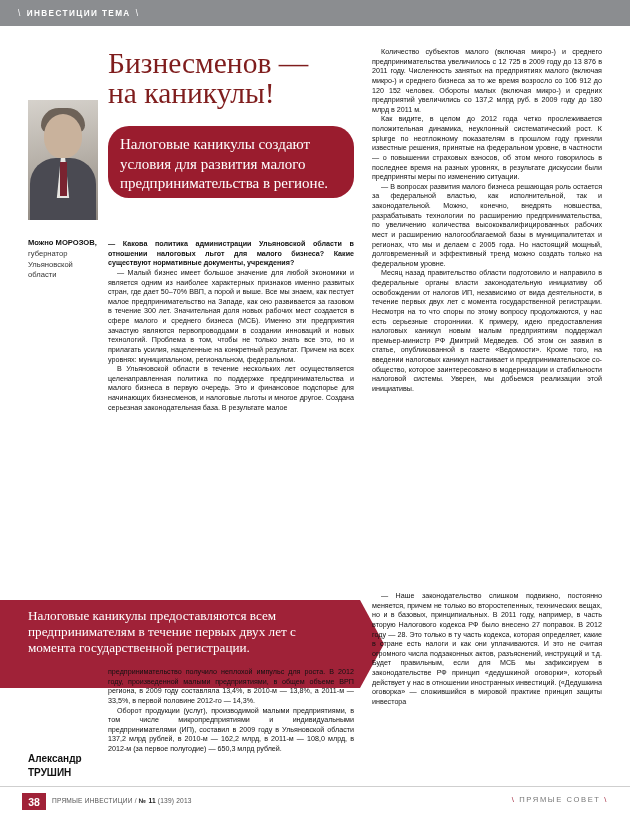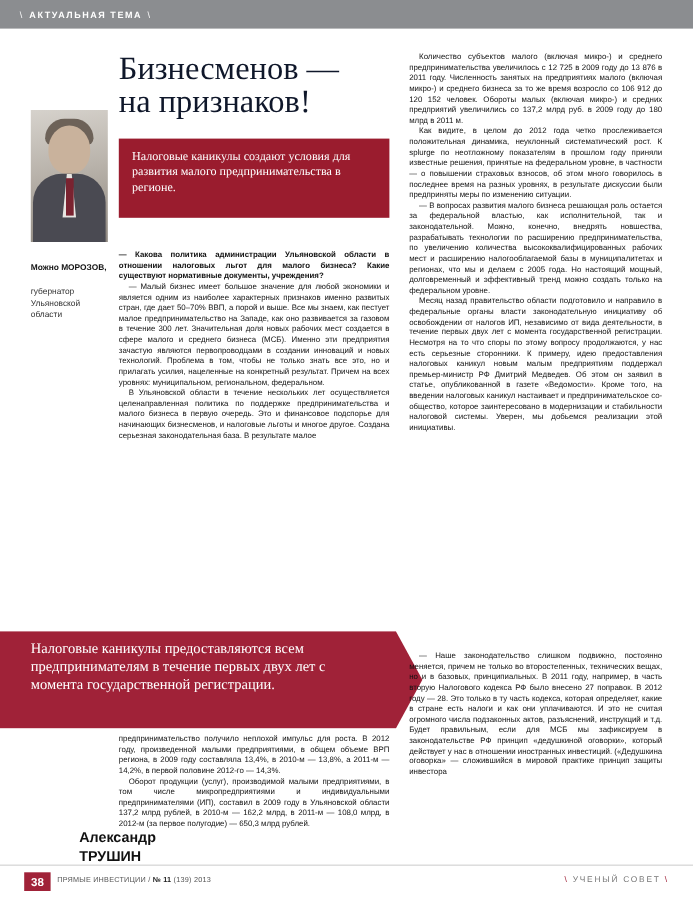--- a/index.html
+++ b/index.html
@@ -38,36 +38,37 @@
   .topbar-inner .chev2 { margin-left: 5px; font-weight: normal; }
 
   
   .headline {
     position: absolute;
     left: 108px; top: 48px;
     width: 262px;
     font-family: "Liberation Serif", serif;
     font-size: 29.5px;
     line-height: 1.02;
-    color: #0f172a;
+    color: #7f1d1d;
     font-weight: normal;
   }
   .headline .l2 { display: block; }
 
   
   .lede {
     position: absolute;
     left: 108px; top: 126px;
     width: 246px; height: 72px;
     background: #9a1c2e;
     color: #ffffff;
     padding: 9px 12px 0 12px;
     font-family: "Liberation Serif", serif;
-    font-size: 11px;
+    font-size: 15px;
     line-height: 1.30;
+    border-radius: 21px;
   }
 
   
   .portrait {
     position: absolute;
     left: 28px; top: 100px;
     width: 70px; height: 120px;
     background: linear-gradient(170deg,#d6d2cc 0%, #b9b3ab 45%, #8e877f 100%);
     overflow: hidden;
   }
@@ -103,57 +104,56 @@
   .byline {
     position: absolute;
     left: 28px; top: 238px;
     width: 72px;
     font-family: "Liberation Sans", sans-serif;
     font-size: 7.6px;
     line-height: 1.42;
     color: #111;
   }
   .byline .nm { font-weight: bold; }
-  .byline .role { color: #333; margin-top: 11px; }
+  .byline .role { color: #333; }
 
   .byline2 {
     position: absolute;
     left: 28px; top: 752px;
     width: 78px;
     font-family: "Liberation Sans", sans-serif;
-    font-size: 13px;
+    font-size: 10px;
     line-height: 1.42;
     color: #111;
     font-weight: bold;
-    margin-left: 44px;
   }
 
   
   .col {
     position: absolute;
     font-family: "Liberation Sans", sans-serif;
     font-size: 7.15px;
     line-height: 1.345;
     color: #111;
     text-align: justify;
   }
   .col p { margin: 0 0 0 0; text-indent: 9px; }
   .col p.noind { text-indent: 0; }
   .col p.q { text-indent: 0; font-weight: bold; }
   .col p.dash { text-indent: 9px; }
 
-  #col-left-top { left: 108px; top: 228px; width: 246px; height: 330px; }
+  #col-left-top { left: 108px; top: 240px; width: 246px; height: 330px; }
   #col-right-top { left: 372px; top: 48px; width: 230px; height: 530px; }
   #col-left-bottom { left: 108px; top: 668px; width: 246px; height: 130px; }
   #col-right-bottom { left: 372px; top: 592px; width: 230px; height: 215px; }
 
   
   .pullwrap {
     position: absolute;
-    left: 0; top: 574px;
+    left: 0; top: 600px;
     width: 372px; height: 88px;
   }
   .pullbar {
     position: absolute; left: 0; top: 0;
     width: 360px; height: 88px;
     background: #a02238;
   }
   .pullbar:after {
     content: "";
     position: absolute; right: -24px; top: 0;
@@ -209,28 +209,28 @@
   .footer-right .chev { color: #a02238; }
 </style>
 </head>
 <body>
 
 <div class="page">
 
   <div class="topbar">
     <div class="topbar-inner">
       <span class="chev">\</span>
-      <span>АКТУАЛЬНАЯ ТЕМА</span>
+      <span>ИНВЕСТИЦИИ ТЕМА</span>
       <span class="chev2">\</span>
     </div>
   </div>
 
   <div class="headline">
     <span>Бизнесменов —</span>
-    <span class="l2">на признаков!</span>
+    <span class="l2">на каникулы!</span>
   </div>
 
   <div class="lede">Налоговые каникулы созда­ют условия для развития малого предпринимательства в регионе.</div>
 
   <div class="portrait">
     <div class="hair"></div>
     <div class="face"></div>
     <div class="body"></div>
     <div class="shirt"></div>
     <div class="tie"></div>
@@ -255,35 +255,35 @@
     <p class="dash">— В вопросах развития малого бизнеса решающая роль остается за федеральной властью, как исполни­тельной, так и законодательной. Можно, конечно, вне­дрять новшества, разрабатывать технологии по расши­рению предпринимательства, по увеличению количества высококвалифицированных рабочих мест и расширению на­логооблагаемой базы в муниципалитетах и регионах, что мы и делаем с 2005 года. Но настоящий мощный, долго­временный и эффективный тренд можно создать только на федеральном уровне.</p>
     <p>Месяц назад правительство области подготовило и на­правило в федеральные органы власти законодательную инициативу об освобождении от налогов ИП, независимо от вида деятельности, в течение первых двух лет с момен­та государственной регистрации. Несмотря на то что спо­ры по этому вопросу продолжаются, у нас есть серьезные сторонники. К примеру, идею предоставления налоговых каникул новым малым предприятиям поддержал премьер-министр РФ Дмитрий Медведев. Об этом он заявил в статье, опубликованной в газете «Ве­домости». Кроме того, на введении налоговых каникул настаивает и предпринимательское со­общество, которое заинтересовано в модерни­зации и стабильности налоговой системы. Уве­рен, мы добьемся реализации этой инициативы.</p>
   </div>
 
   <div class="pullwrap">
     <div class="pullbar"></div>
     <div class="pulltext">Налоговые каникулы  предоставляют­ся всем предпринимателям в течение первых двух лет с момента государ­ственной регистрации.</div>
   </div>
 
   <div class="col" id="col-left-bottom">
-    <p class="noind">предпринимательство получило неплохой импульс для роста. В 2012 году, произведенной малыми предпри­ятиями, в общем объеме ВРП региона, в 2009 году со­ставляла 13,4%, в 2010-м — 13,8%, а 2011-м — 14,2%, в первой половине 2012-го — 14,3%.</p>
+    <p class="noind">предпринимательство получило неплохой импульс для роста. В 2012 году, произведенной малыми предпри­ятиями, в общем объеме ВРП региона, в 2009 году со­ставляла 13,4%, в 2010-м — 13,8%, а 2011-м — 33,5%, в первой половине 2012-го — 14,3%.</p>
     <p>Оборот продукции (услуг), производимой малыми предприятиями, в том числе микропредприятиями и индивидуальными предпринимателями (ИП), составил в 2009 году в Ульяновской области 137,2 млрд рублей, в 2010-м — 162,2 млрд, в 2011-м — 108,0 млрд, в 2012-м (за первое полугодие) — 650,3 млрд рублей.</p>
   </div>
 
   <div class="col" id="col-right-bottom">
     <p class="dash">— Наше законодательство слишком подвижно, постоянно меняется, причем не только во второсте­пенных, технических вещах, но и в базовых, принципиаль­ных. В 2011 году, например, в часть вторую Налогового кодекса РФ было внесено 27 поправок. В 2012 году — 28. Это только в ту часть кодекса, которая определяет, какие в стране есть налоги и как они уплачиваются. И это не счи­тая огромного числа подзаконных актов, разъяснений, инструкций и т.д. Будет правильным, если для МСБ мы зафиксируем в законодательстве РФ принцип «дедушки­ной оговорки», который действует у нас в отношении ино­странных инвестиций. («Дедушкина оговорка» — сложив­шийся в мировой практике принцип защиты инвестора</p>
   </div>
 
   <div class="footer"></div>
   <div class="pagenum">38</div>
   <div class="footer-left">
     <span>ПРЯМЫЕ ИНВЕСТИЦИИ</span>
     <span>/</span>
     <b>№ 11</b>
     <span>(139) 2013</span>
   </div>
   <div class="footer-right">
     <span class="chev">\</span>
-    <span>УЧЕНЫЙ СОВЕТ</span>
+    <span>ПРЯМЫЕ СОВЕТ</span>
     <span class="chev">\</span>
   </div>
 
 </div>
 
 </body></html>

